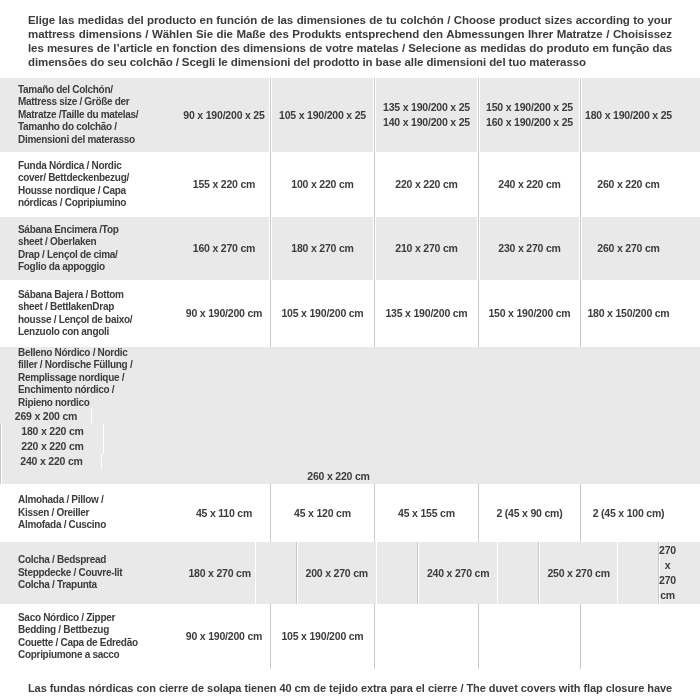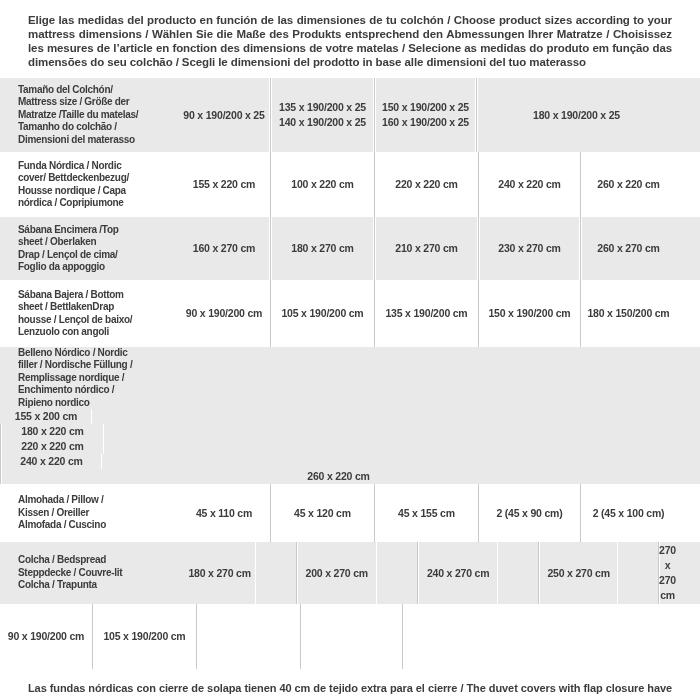--- a/index.html
+++ b/index.html
@@ -51,32 +51,33 @@
 
 <div class="tbl">
 
   <div class="row gray r1">
     <div class="cell c1">Tamaño del Colchón/
 Mattress size / Größe der
 Matratze /Taille du matelas/
 Tamanho do colchão /
 Dimensioni del materasso</div>
     <div class="cell c2">90 x 190/200 x 25</div>
+    <div class="cell c3 sep">105 x 190/200 x 25</div>
     <div class="cell c4 sep">135 x 190/200 x 25
 140 x 190/200 x 25</div>
     <div class="cell c5 sep">150 x 190/200 x 25
 160 x 190/200 x 25</div>
     <div class="cell c6 sep">180 x 190/200 x 25</div>
   </div>
 
   <div class="row r2">
     <div class="cell c1">Funda Nórdica / Nordic
 cover/ Bettdeckenbezug/
 Housse nordique / Capa
-nórdica / Copripiumone</div>
+nórdicas / Copripiumino</div>
     <div class="cell c2">155 x 220 cm</div>
     <div class="cell c3 sep">100 x 220 cm</div>
     <div class="cell c4 sep">220 x 220 cm</div>
     <div class="cell c5 sep">240 x 220 cm</div>
     <div class="cell c6 sep">260 x 220 cm</div>
   </div>
 
   <div class="row gray r3">
     <div class="cell c1">Sábana Encimera /Top
 sheet / Oberlaken
@@ -100,21 +101,21 @@
     <div class="cell c5 sep">150 x 190/200 cm</div>
     <div class="cell c6 sep">180 x 150/200 cm</div>
   </div>
 
   <div class="row gray r5">
     <div class="cell c1">Belleno Nórdico / Nordic
 filler / Nordische Füllung /
 Remplissage nordique /
 Enchimento nórdico /
 Ripieno nordico</div>
-    <div class="cell c2">155 x 200 cm</div>
+    <div class="cell c2">269 x 200 cm</div>
     <div class="cell c3 sep">180 x 220 cm</div>
     <div class="cell c4 sep">220 x 220 cm</div>
     <div class="cell c5 sep">240 x 220 cm</div>
     <div class="cell c6 sep">260 x 220 cm</div>
   </div>
 
   <div class="row r6">
     <div class="cell c1">Almohada / Pillow /
 Kissen / Oreiller
 Almofada / Cuscino</div>
@@ -130,20 +131,24 @@
 Steppdecke / Couvre-lit
 Colcha / Trapunta</div>
     <div class="cell c2">180 x 270 cm</div>
     <div class="cell c3 sep">200 x 270 cm</div>
     <div class="cell c4 sep">240 x 270 cm</div>
     <div class="cell c5 sep">250 x 270 cm</div>
     <div class="cell c6 sep">270 x 270 cm</div>
   </div>
 
   <div class="row r8">
+    <div class="cell c1">Saco Nórdico / Zipper
+Bedding / Bettbezug
+Couette / Capa de Edredão
+Copripiumone a sacco</div>
     <div class="cell c2">90 x 190/200 cm</div>
     <div class="cell c3 sep">105 x 190/200 cm</div>
     <div class="cell c4 sep"></div>
     <div class="cell c5 sep"></div>
     <div class="cell c6 sep"></div>
   </div>
 
 </div>
 
 <div class="outro">Las fundas nórdicas con cierre de solapa tienen 40 cm de tejido extra para el cierre / The duvet covers with flap closure have 40 cm extra material for the closure / Die Bettbezüge mit Klappenverschluss haben 40 cm zusätzlichen Stoff für den Verschluss / Les housses de couettes avec fermeture à rabat possèdent 40 cm de tissu supplémentaire pour la fermeture / As capas de edredão com fecho tipo aba têm 40 cm de tecido adicional para o fecho / I copripiumoni con chiusura a patta hanno 40 cm di tessuto extra per la chiusura</div>

